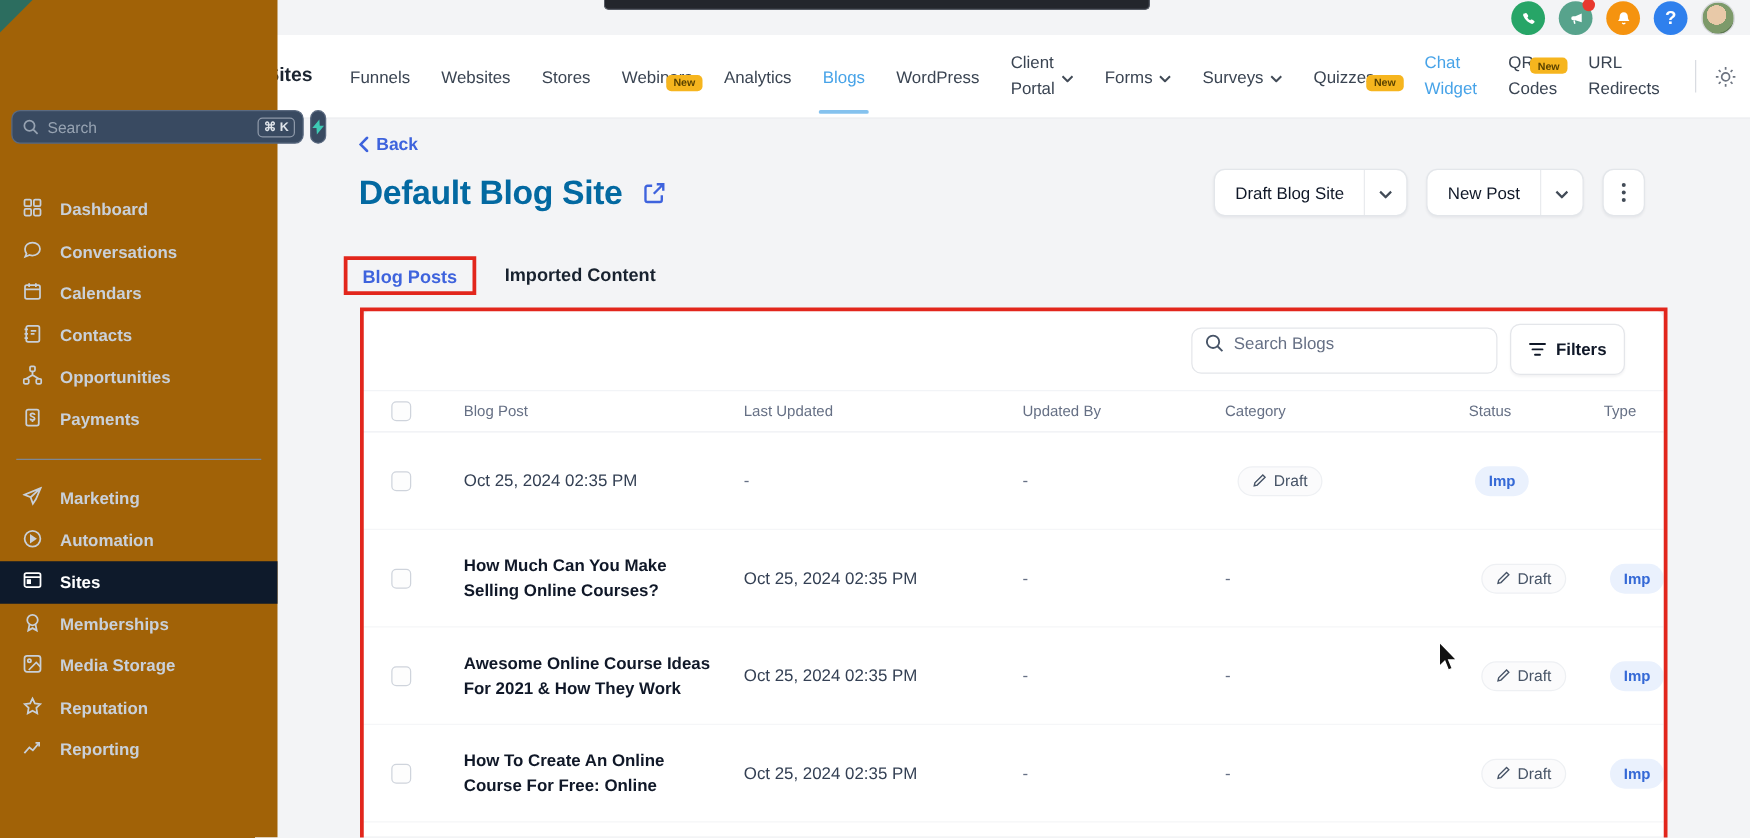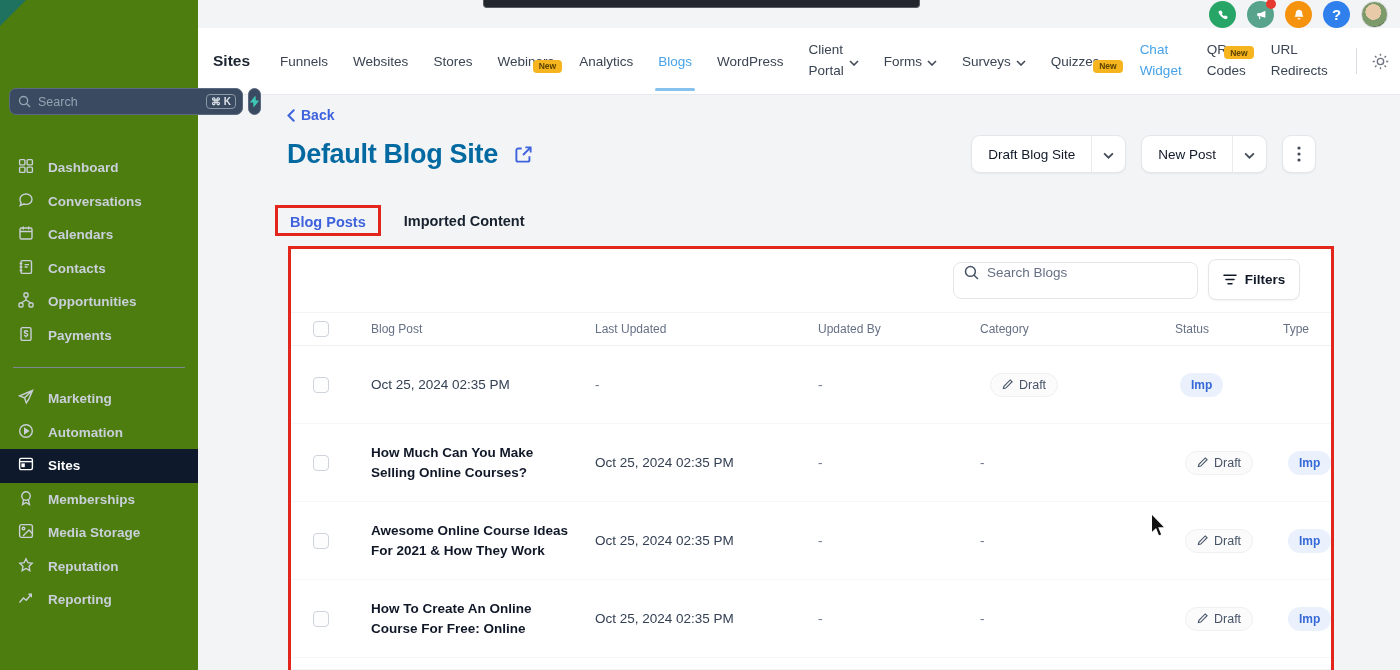--- a/index.html
+++ b/index.html
@@ -1,20 +1,20 @@
 <!DOCTYPE html>
 <html><head>
 <meta charset="utf-8">
 <style>
   * { margin:0; padding:0; box-sizing:border-box; }
   html,body { width:1400px; height:670px; overflow:hidden; font-family:"Liberation Sans", sans-serif; background:#f3f4f6; }
   .stage { position:relative; width:1400px; height:670px; }
 
   
-  .sidebar { position:absolute; left:0; top:0; width:198px; height:670px; background:#4d7c0f; z-index:5; }
+  .sidebar { position:absolute; left:0; top:0; width:222px; height:670px; background:#a16207; z-index:5; }
   .corner-accent { position:absolute; left:0; top:0; width:0; height:0; border-top:26px solid #17706e; border-right:26px solid transparent; opacity:.85; }
   .logo-space { height:88px; }
   .side-search-row { display:flex; align-items:stretch; gap:5px; margin:0 9px; }
   .side-search { flex:1; display:flex; align-items:center; gap:7px; background:#394a61; border:1px solid #5b6a80; border-radius:7px; height:27px; padding:0 6px 0 8px; }
   .side-search input { flex:1; min-width:0; background:transparent; border:none; outline:none; color:#cfd6de; font-size:12.5px; font-family:inherit; }
   .side-search input::placeholder { color:#97a3b2; }
   .kbd { border:1px solid #8d98a8; border-radius:4px; color:#dfe4ea; font-size:10px; font-weight:700; padding:1px 4px; white-space:nowrap; }
   .zap-btn { width:30px; background:#394a61; border:1px solid #5b6a80; border-radius:7px; display:flex; align-items:center; justify-content:center; cursor:pointer; }
   .side-menu { margin-top:36px; }
   .side-item { display:flex; align-items:center; gap:14px; height:33.5px; padding-left:18px; color:#c9d0d9; font-size:13.5px; font-weight:600; cursor:pointer; }
@@ -64,21 +64,21 @@
 
   .tabs { position:absolute; left:77px; top:110px; display:flex; align-items:center; }
   .tab-annotation { border:3px solid #e2261c; padding:5px 12px 2px 12px; }
   .tab { font-size:14.5px; font-weight:700; cursor:pointer; }
   .tab.active { color:#3e63dd; }
   .tab.inactive { color:#18222f; margin-left:23px; }
 
   .table-annotation { position:absolute; left:90px; top:151px; width:1046px; height:560px; border:3px solid #e2261c; z-index:4; pointer-events:none; }
   .card { position:absolute; left:92px; top:153px; width:1041px; height:421px; background:#ffffff; border-radius:8px 8px 0 0; overflow:hidden; }
   .card-toolbar { position:relative; height:64px; }
-  .search-blogs { position:absolute; left:663px; top:14px; width:245px; height:37px; display:flex; align-items:flex-start; gap:8px; border:1px solid #e4e6ea; border-radius:8px; background:#fff; padding:2px 10px; }
+  .search-blogs { position:absolute; left:663px; top:14px; width:245px; height:37px; display:flex; align-items:flex-end; gap:8px; border:1px solid #e4e6ea; border-radius:8px; background:#fff; padding:16px 10px; }
   .search-blogs input { flex:1; min-width:0; border:none; outline:none; font-size:13.5px; color:#344054; font-family:inherit; background:transparent; }
   .search-blogs input::placeholder { color:#667085; }
   .filters-btn { position:absolute; left:918px; top:11px; width:92px; height:41px; display:flex; align-items:center; justify-content:center; gap:8px; background:#fff; border:1px solid #e4e6ea; border-radius:8px; box-shadow:0 1px 2px rgba(16,24,40,.05); font-size:13.5px; font-weight:700; color:#101828; cursor:pointer; }
 
   .tgrid { display:grid; grid-template-columns:81px 224px 223px 162px 195px 108px 1fr; align-items:center; }
   .thead { height:34px; border-top:1px solid #f2f4f7; border-bottom:1px solid #eef0f3; color:#667085; font-size:12px; }
   .thead .cb-cell { padding-left:23px; }
   .trow { min-height:78px; padding:12px 0; border-bottom:1px solid #f5f6f8; }
   .cb { width:16px; height:16px; border:1.5px solid #cfd4dc; border-radius:4px; background:#fdfdfd; cursor:pointer; }
   .cb-cell { padding-left:23px; }

